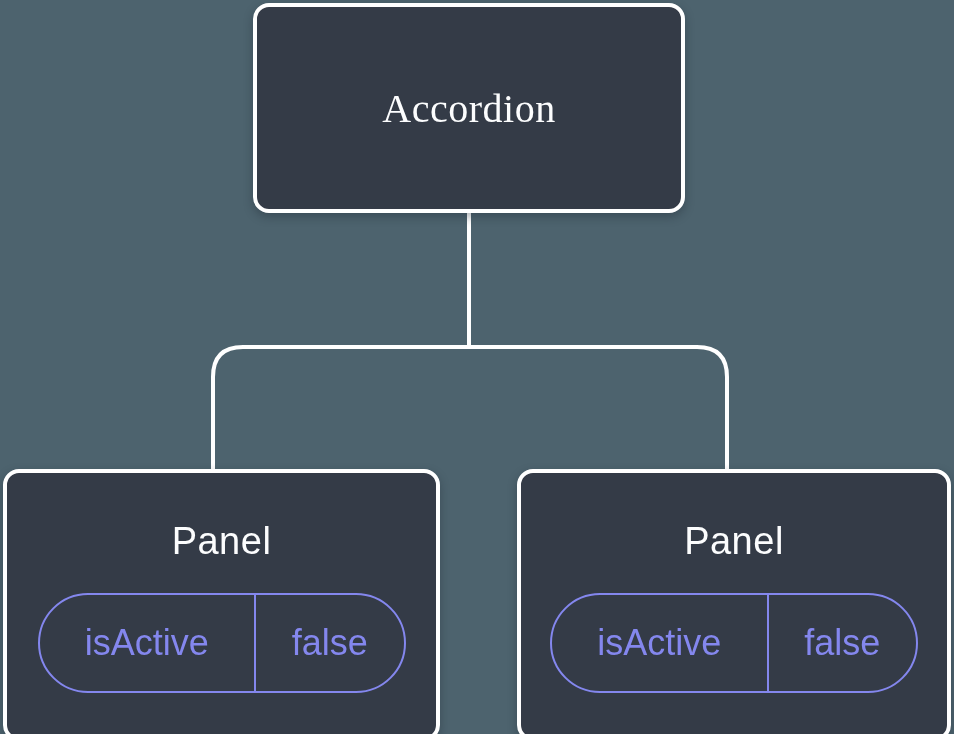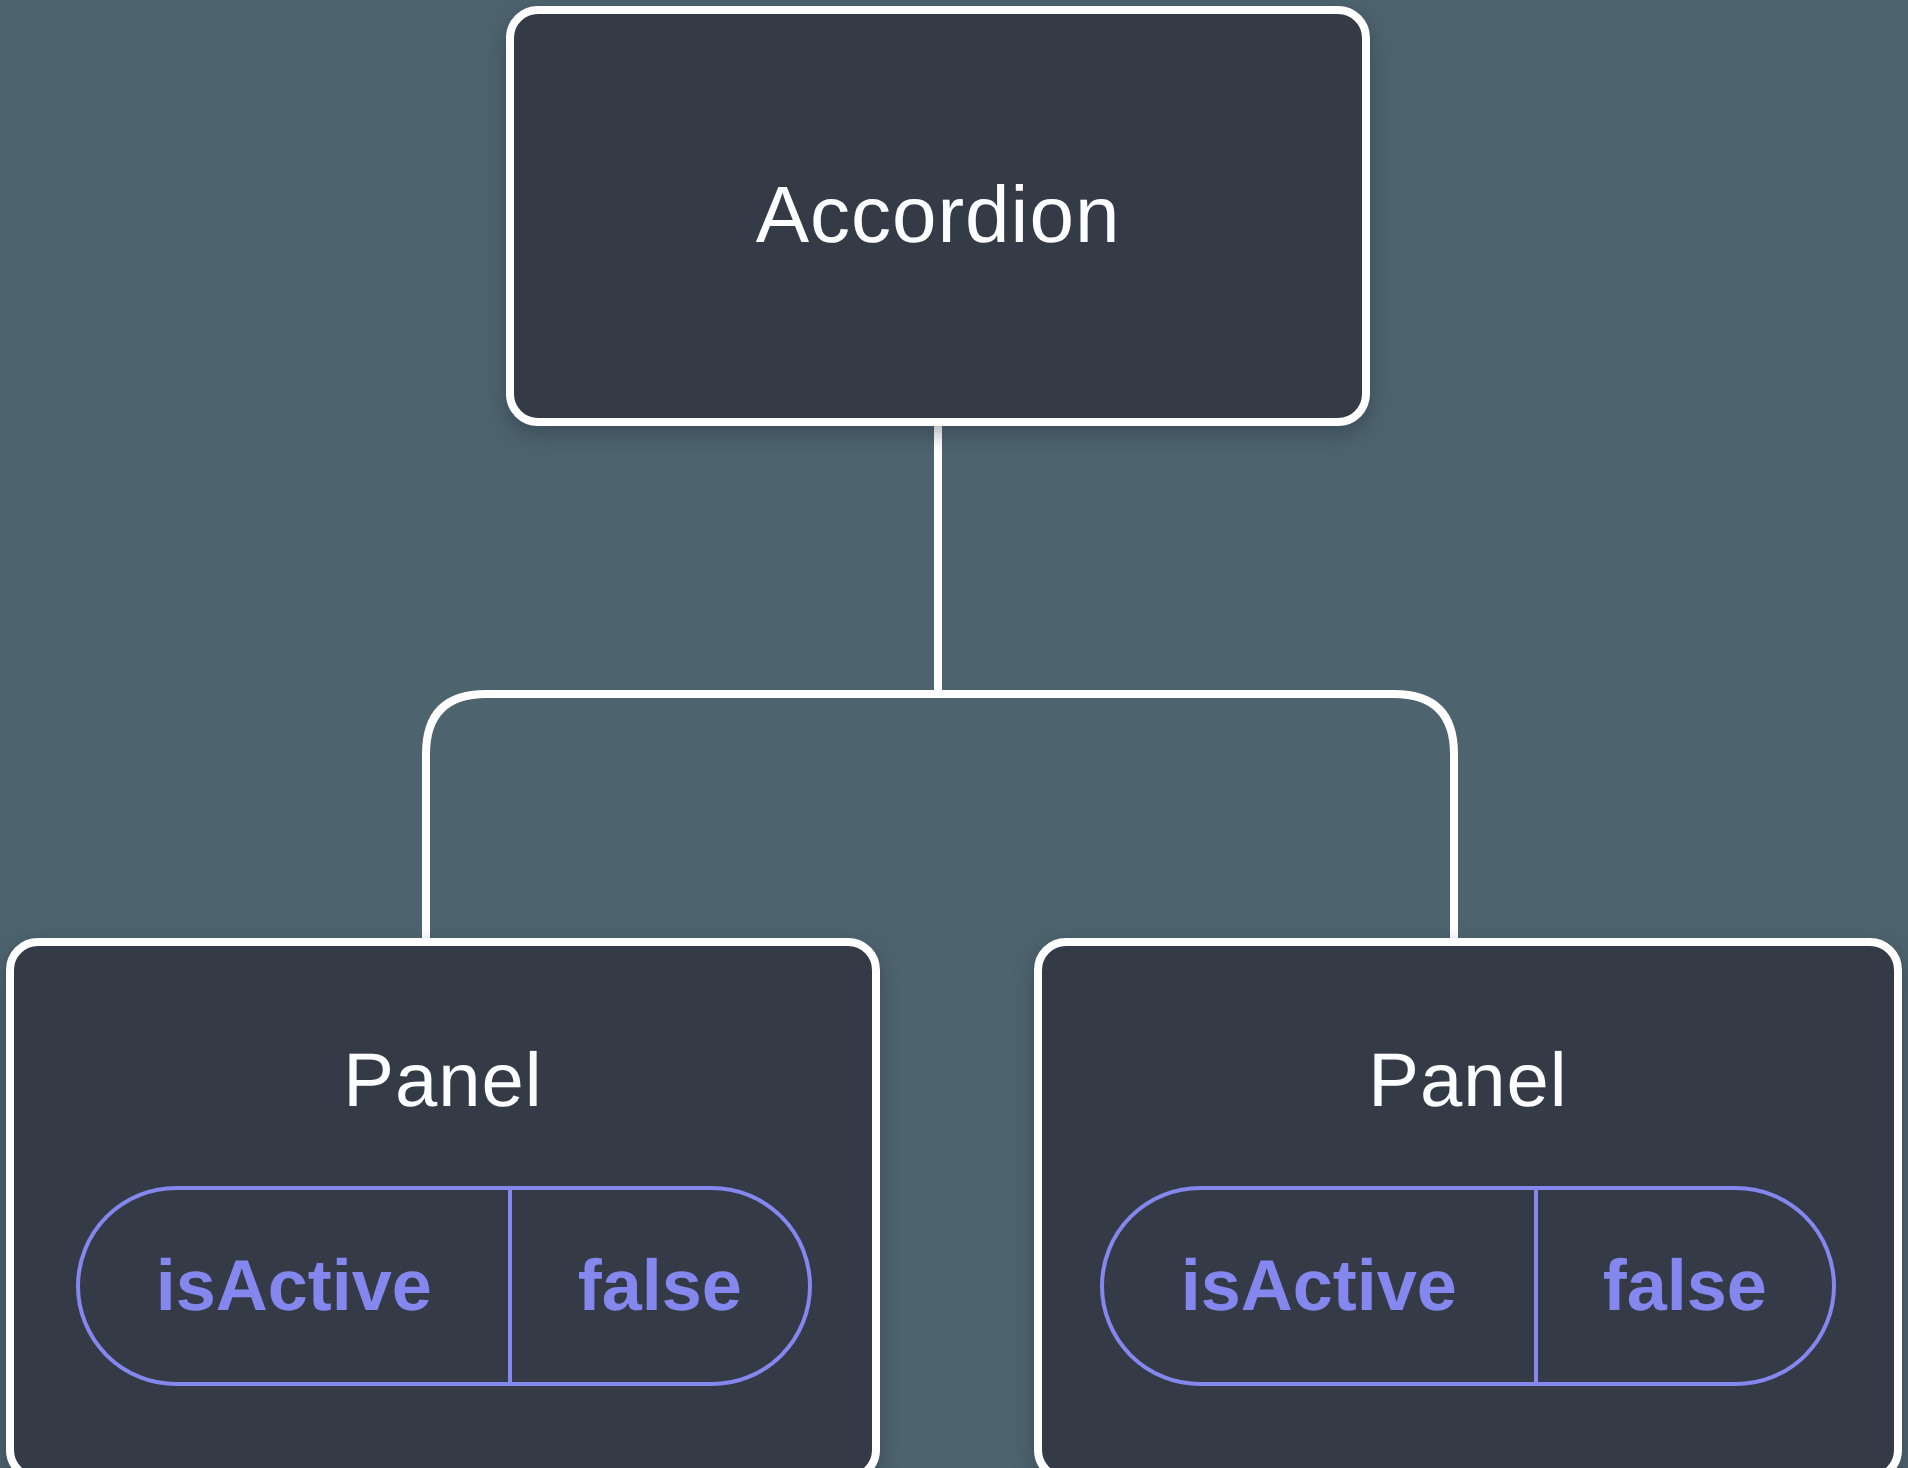--- a/index.html
+++ b/index.html
@@ -40,20 +40,21 @@
     border-radius:16px;
     box-shadow:0 4px 10px rgba(25,35,45,0.35);
   }
   .node-root{
     left:253px;top:3px;
     width:432px;height:210px;
     display:flex;align-items:center;justify-content:center;
   }
   .node-root .node-label{
     font-size:40px;
+    font-family:Liberation Serif, serif;
   }
   .node-label{
     color:var(--label-text);
     font-weight:500;
     letter-spacing:0.5px;
   }
   .node-panel{
     top:469px;
     height:272px;
   }
@@ -78,21 +79,21 @@
     display:flex;
     align-items:stretch;
     overflow:hidden;
   }
   .state-cell{
     display:flex;
     align-items:center;
     justify-content:center;
     color:var(--accent-purple);
     font-size:36px;
-    font-weight:700;
+    font-weight:400;
   }
   .state-key-cell{flex:0 0 59%;}
   .state-value-cell{flex:1 1 auto;text-align:right;}
   .pill-divider{
     flex:0 0 0px;
     border-left:2.5px solid var(--accent-purple);
   }
 </style>
 </head>
 <body>

